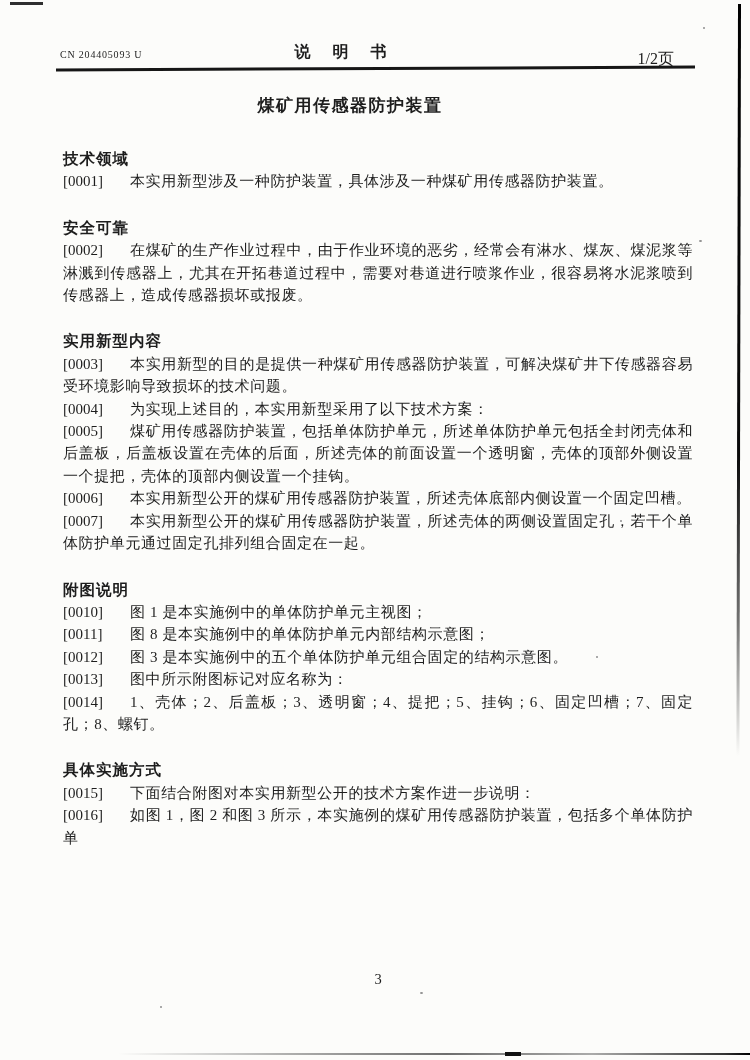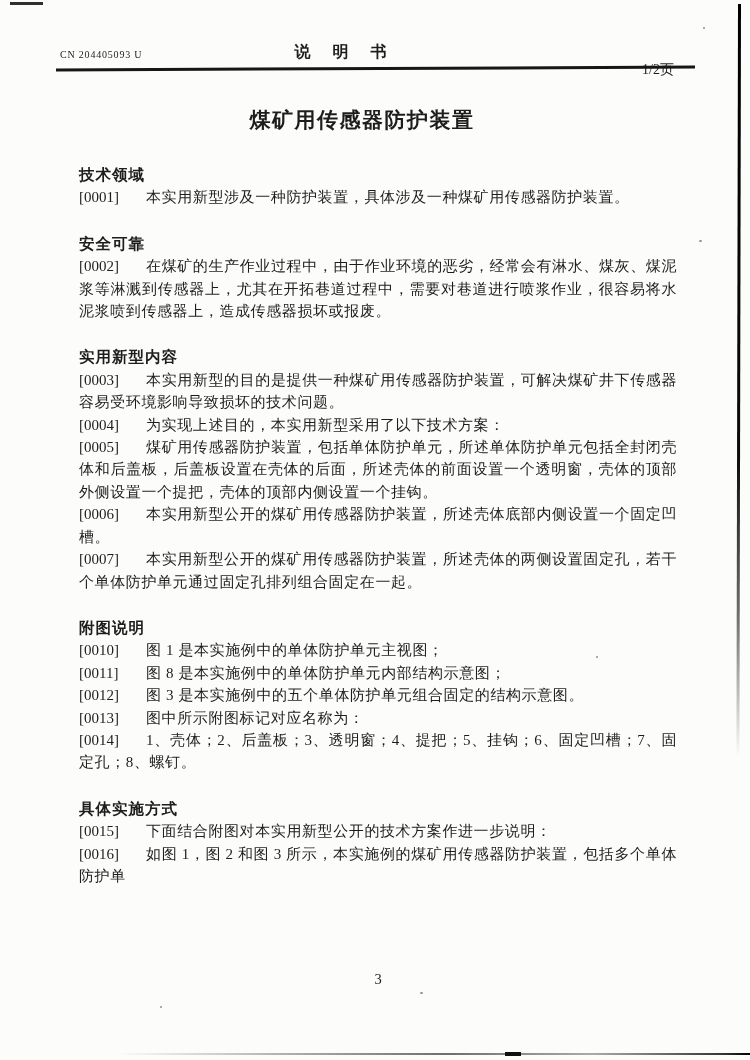--- a/index.html
+++ b/index.html
@@ -17,41 +17,41 @@
   .doc-number {
     position: absolute; left: 3px; top: 7px;
     font-size: 10px; letter-spacing: 0.8px; font-weight: 400;
   }
   .doc-type {
     position: absolute; left: 50%; top: 0; margin-left: -34px;
     transform: translateX(-50%);
     font-family: "Liberation Sans", "DejaVu Sans", sans-serif;
     font-size: 16px; font-weight: bold; letter-spacing: 3px; white-space: nowrap;
   }
-  .page-indicator { position: absolute; right: 21px; top: 19px; font-size: 14px; }
+  .page-indicator { position: absolute; right: 21px; top: 7px; font-size: 16px; }
   .header-rule {
     position: absolute; left: 56px; top: 67px; width: 639px; height: 2.5px;
     background: #161616; transform: rotate(-0.25deg);
   }
 
   
   .doc-title {
-    position: absolute; top: 94px; left: 63px; width: 630px; margin: 12px;
+    position: absolute; top: 94px; left: 63px; width: 630px; margin: 0;
     text-align: center; transform: translateX(-28px);
     font-family: "Liberation Sans", "DejaVu Sans", sans-serif;
-    font-size: 21px; font-weight: bold; letter-spacing: 1.5px;
+    font-size: 17px; font-weight: bold; letter-spacing: 1.5px;
   }
 
   
   .content {
     position: absolute; top: 148px; left: 63px; width: 630px;
     font-size: 15px; line-height: 22.4px; letter-spacing: 0.6px;
     text-align: justify;
   }
-  .content section { margin: 16px; padding: 0; }
+  .content section { margin: 0; padding: 0; }
   .content h2 {
     font-family: "Liberation Sans", "DejaVu Sans", sans-serif;
     font-size: 15.5px; font-weight: bold;
     margin: 24px 0 0 0; line-height: 22.4px; letter-spacing: 1px;
     text-align: left;
   }
   .content section:first-of-type h2 { margin-top: 0; }
   .content p { margin: 0; }
   .pnum {
     display: inline-block; min-width: 47px; margin-right: 20px;

